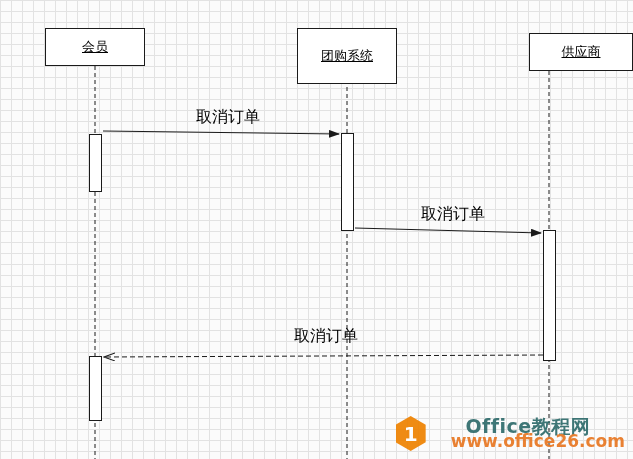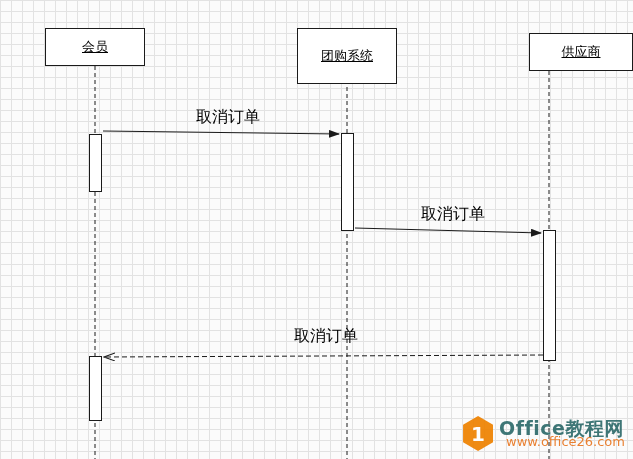--- a/index.html
+++ b/index.html
@@ -77,26 +77,26 @@
   }
   .wm-text { display: flex; flex-direction: column; }
   .wm-title {
     font-size: 19px;
     font-weight: bold;
     color: #2e6b6b;
     line-height: 1.05;
     letter-spacing: 0.5px;
   }
   .wm-url {
-    font-size: 13px;
+    font-size: 17px;
     color: #e87722;
     line-height: 1;
     margin-top: -3px;
-    margin-left: 8px;
-    font-weight: normal;
+    margin-left: 20px;
+    font-weight: bold;
   }
 </style>
 </head>
 <body>
 
 <div class="canvas">
 
   <svg class="overlay" width="633" height="459">
     <line x1="95" y1="66" x2="95" y2="459" stroke="#1a1a1a" stroke-width="1" stroke-dasharray="4,3"></line>
     <line x1="347" y1="66" x2="347" y2="459" stroke="#1a1a1a" stroke-width="1" stroke-dasharray="4,3"></line>

